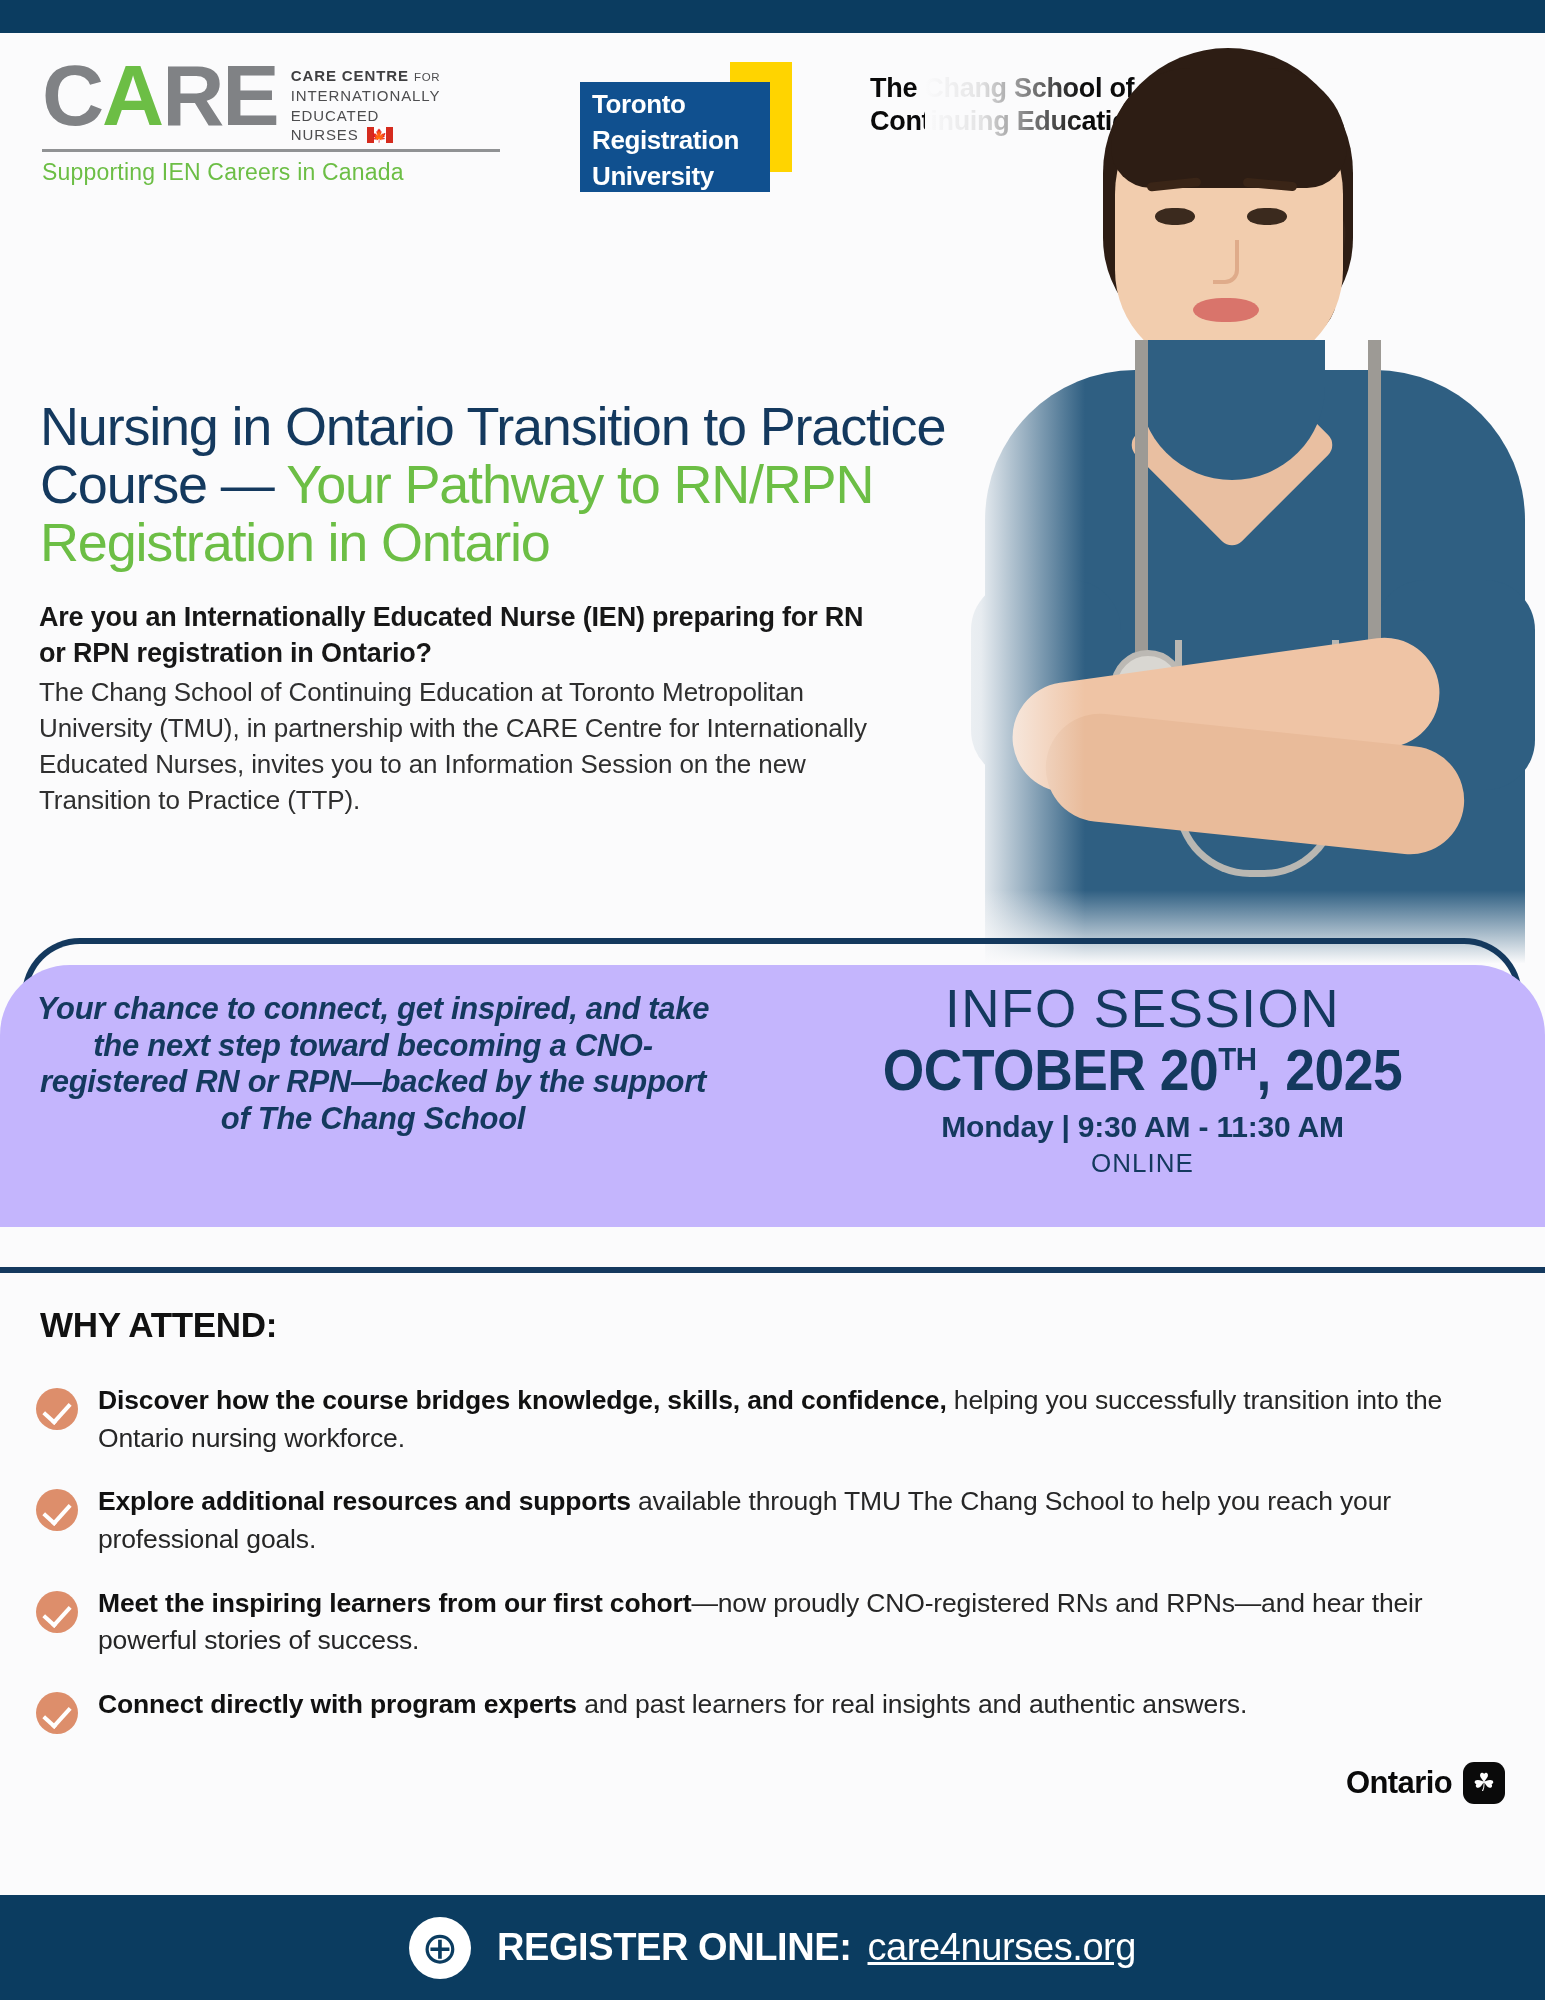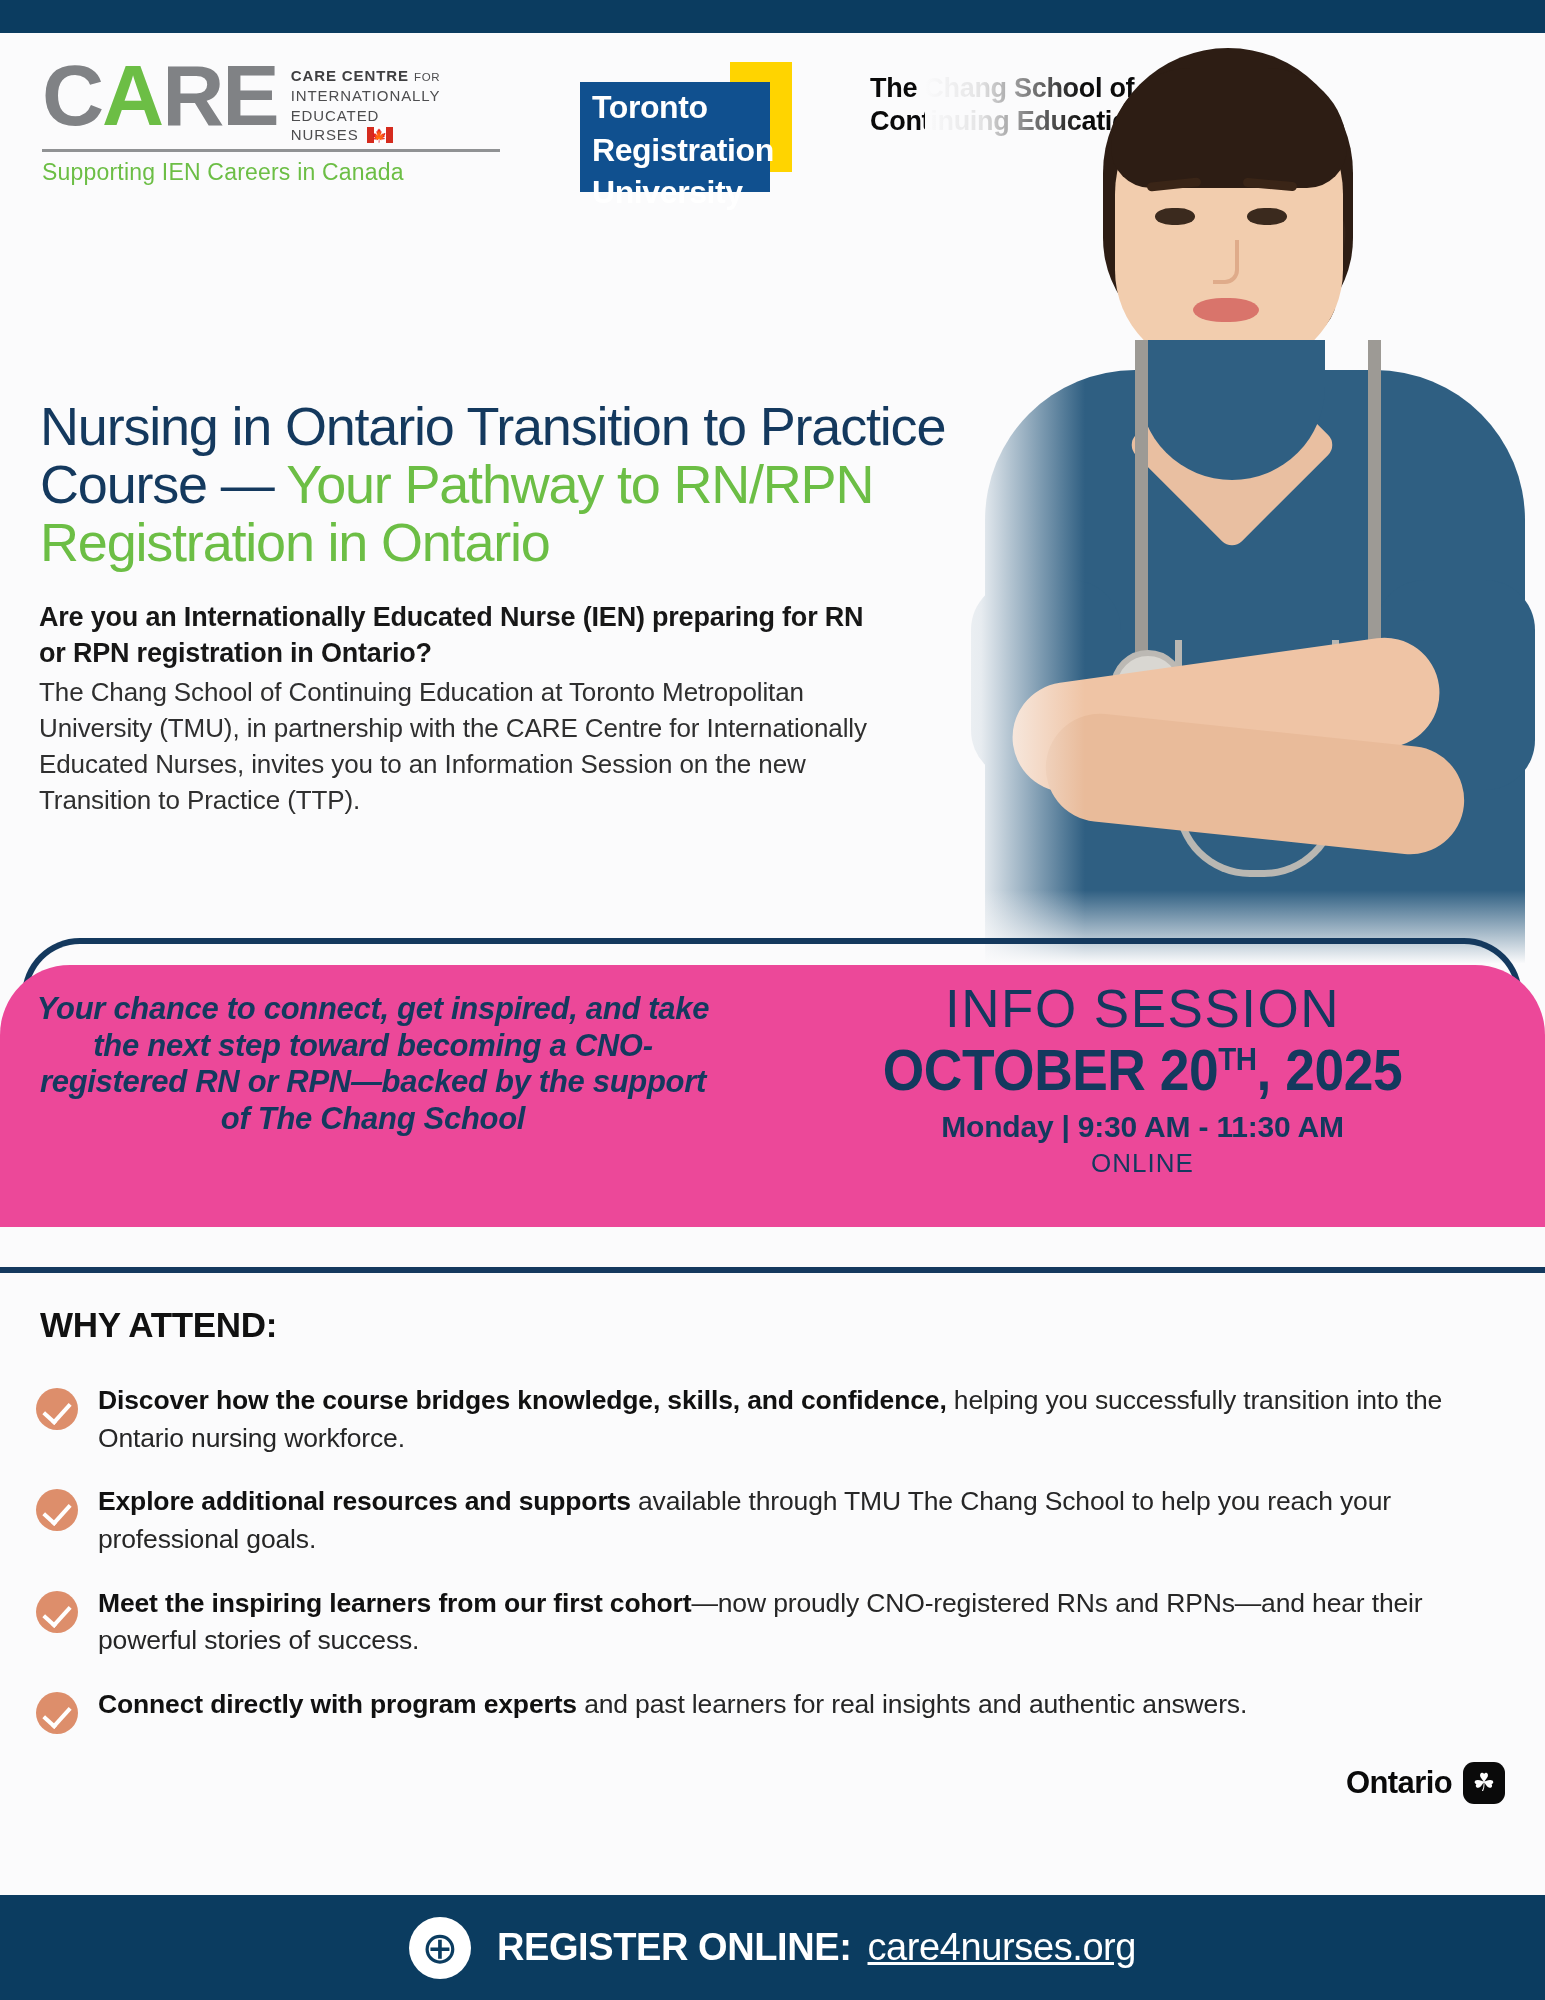--- a/index.html
+++ b/index.html
@@ -36,21 +36,21 @@
   .flag:before{left:0;}
   .flag:after{right:0;}
   .flag span{position:absolute;left:50%;top:50%;transform:translate(-50%,-50%);
     color:#d52b1e;font-size:13px;line-height:1;}
   .care-rule{margin-top:4px;height:3px;background:#909294;width:458px;}
   .care-tag{margin-top:7px;color:#6cbe45;font-size:23px;letter-spacing:0.2px;}
 
   .tmu-logo{position:absolute;left:580px;top:14px;width:260px;height:130px;}
   .tmu-yellow{position:absolute;left:150px;top:0;width:62px;height:110px;background:#ffd400;}
   .tmu-blue{position:absolute;left:0;top:20px;width:190px;height:110px;background:#10508f;}
-  .tmu-blue span{display:block;color:#fff;font-weight:bold;font-size:32px;line-height:1.08;
+  .tmu-blue span{display:block;color:#fff;font-weight:bold;font-size:26px;line-height:1.08;
     padding:8px 0 0 12px;letter-spacing:-0.4px;}
   .chang{position:absolute;left:870px;top:24px;width:290px;color:#0a0a0a;
     font-weight:bold;font-size:27px;line-height:1.22;letter-spacing:-0.3px;}
 
   
   .nurse{position:absolute;right:0;top:40px;width:620px;height:930px;overflow:hidden;}
   .n-hair{position:absolute;left:178px;top:8px;width:250px;height:300px;background:#2d1d14;
     border-radius:125px 125px 110px 110px;}
   .n-bun{position:absolute;left:330px;top:150px;width:86px;height:150px;background:#35241a;
     border-radius:45px;transform:rotate(8deg);}
@@ -99,21 +99,21 @@
 
   
   .body-copy{position:absolute;left:39px;top:600px;width:840px;color:#2a2a2a;}
   .body-lead{font-weight:bold;font-size:27px;line-height:1.32;color:#171717;letter-spacing:-0.2px;}
   .body-text{margin-top:4px;font-size:26px;line-height:1.38;color:#2f2f2f;letter-spacing:-0.1px;}
 
   
   .banner-outline{position:absolute;left:22px;top:938px;width:1500px;height:130px;
     border:6px solid #14395e;border-bottom:none;border-radius:58px 58px 0 0;
     box-sizing:border-box;}
-  .banner{position:absolute;left:0;top:965px;width:1545px;height:262px;background:#ec4899;
+  .banner{position:absolute;left:0;top:965px;width:1545px;height:262px;background:#c4b5fd;
     border-radius:70px 70px 0 0;}
   .banner-inner{position:relative;width:1545px;height:262px;display:flex;}
   .banner-left{width:740px;padding:26px 30px 0 36px;box-sizing:border-box;}
   .banner-quote{font-style:italic;font-weight:bold;font-size:31px;line-height:1.18;
     color:#14395e;text-align:center;letter-spacing:-0.3px;}
   .banner-right{flex:1;text-align:center;padding-top:16px;}
   .info-session{font-size:53px;letter-spacing:1.5px;color:#14395e;line-height:1.05;font-weight:400;}
   .info-date{font-weight:bold;font-size:58px;letter-spacing:-0.5px;color:#14395e;
     line-height:1.06;margin-top:2px;transform:scaleX(0.92);transform-origin:center;}
   .info-date sup{font-size:32px;vertical-align:super;}

